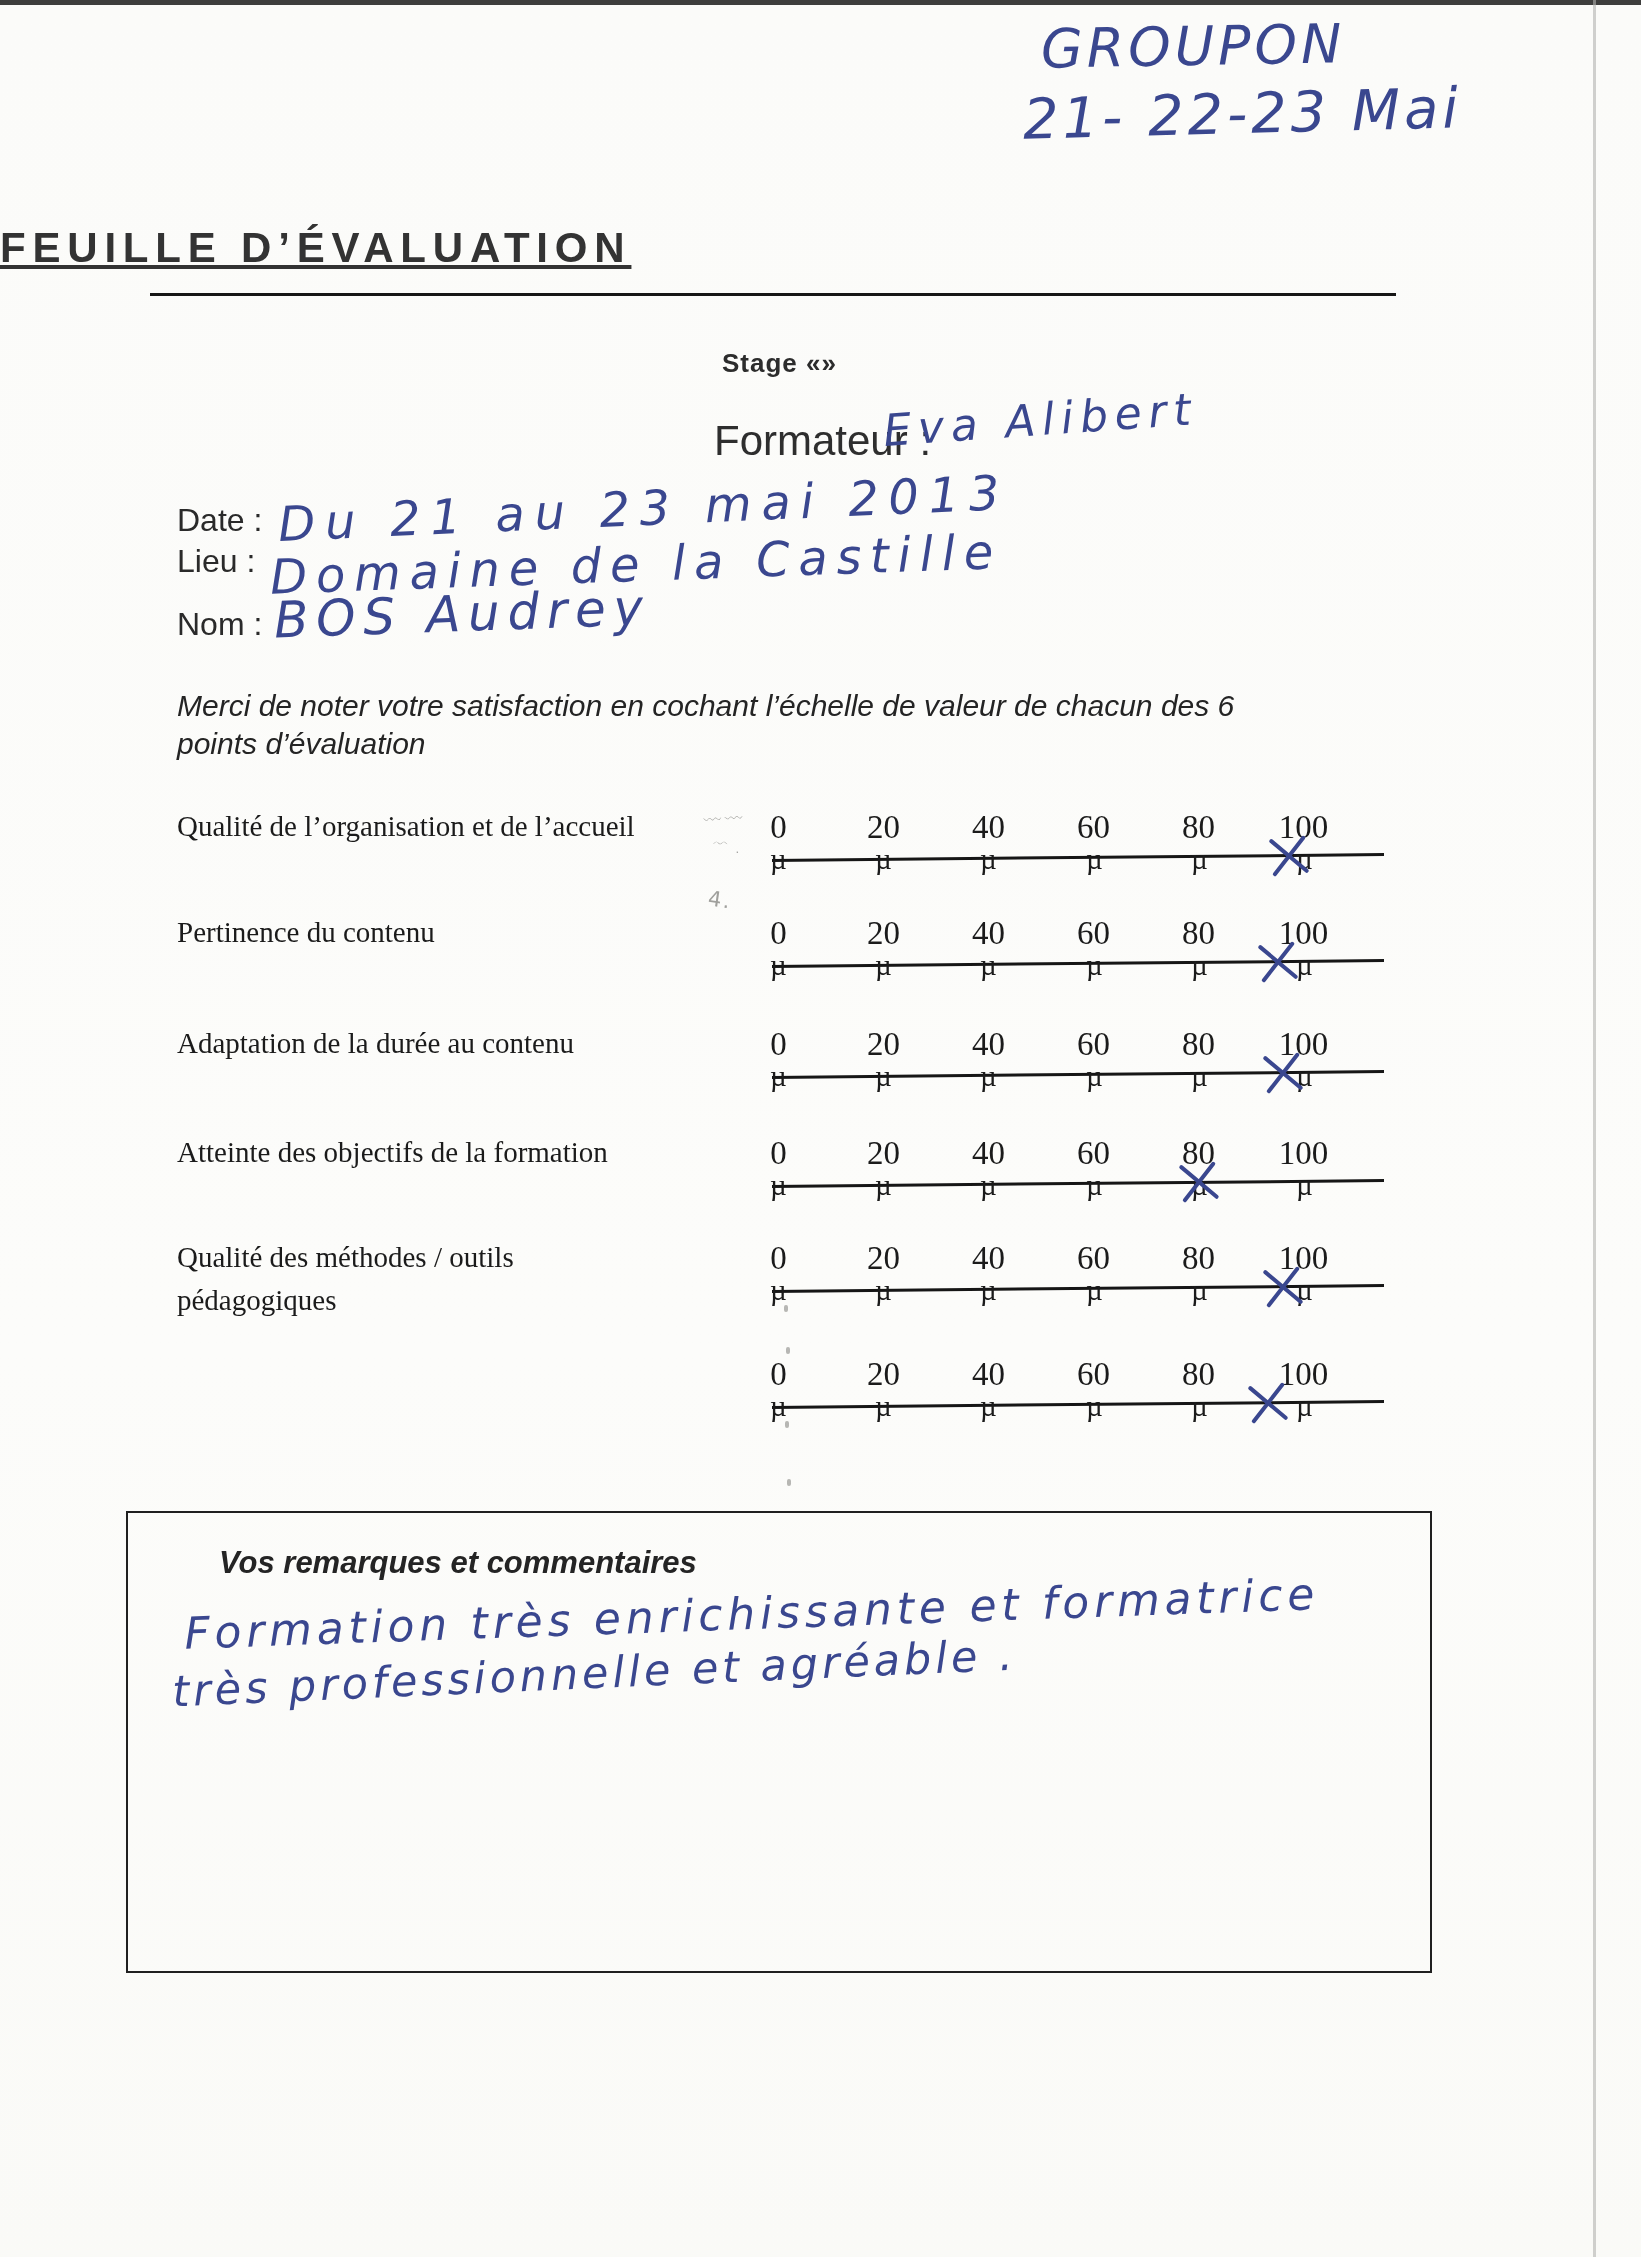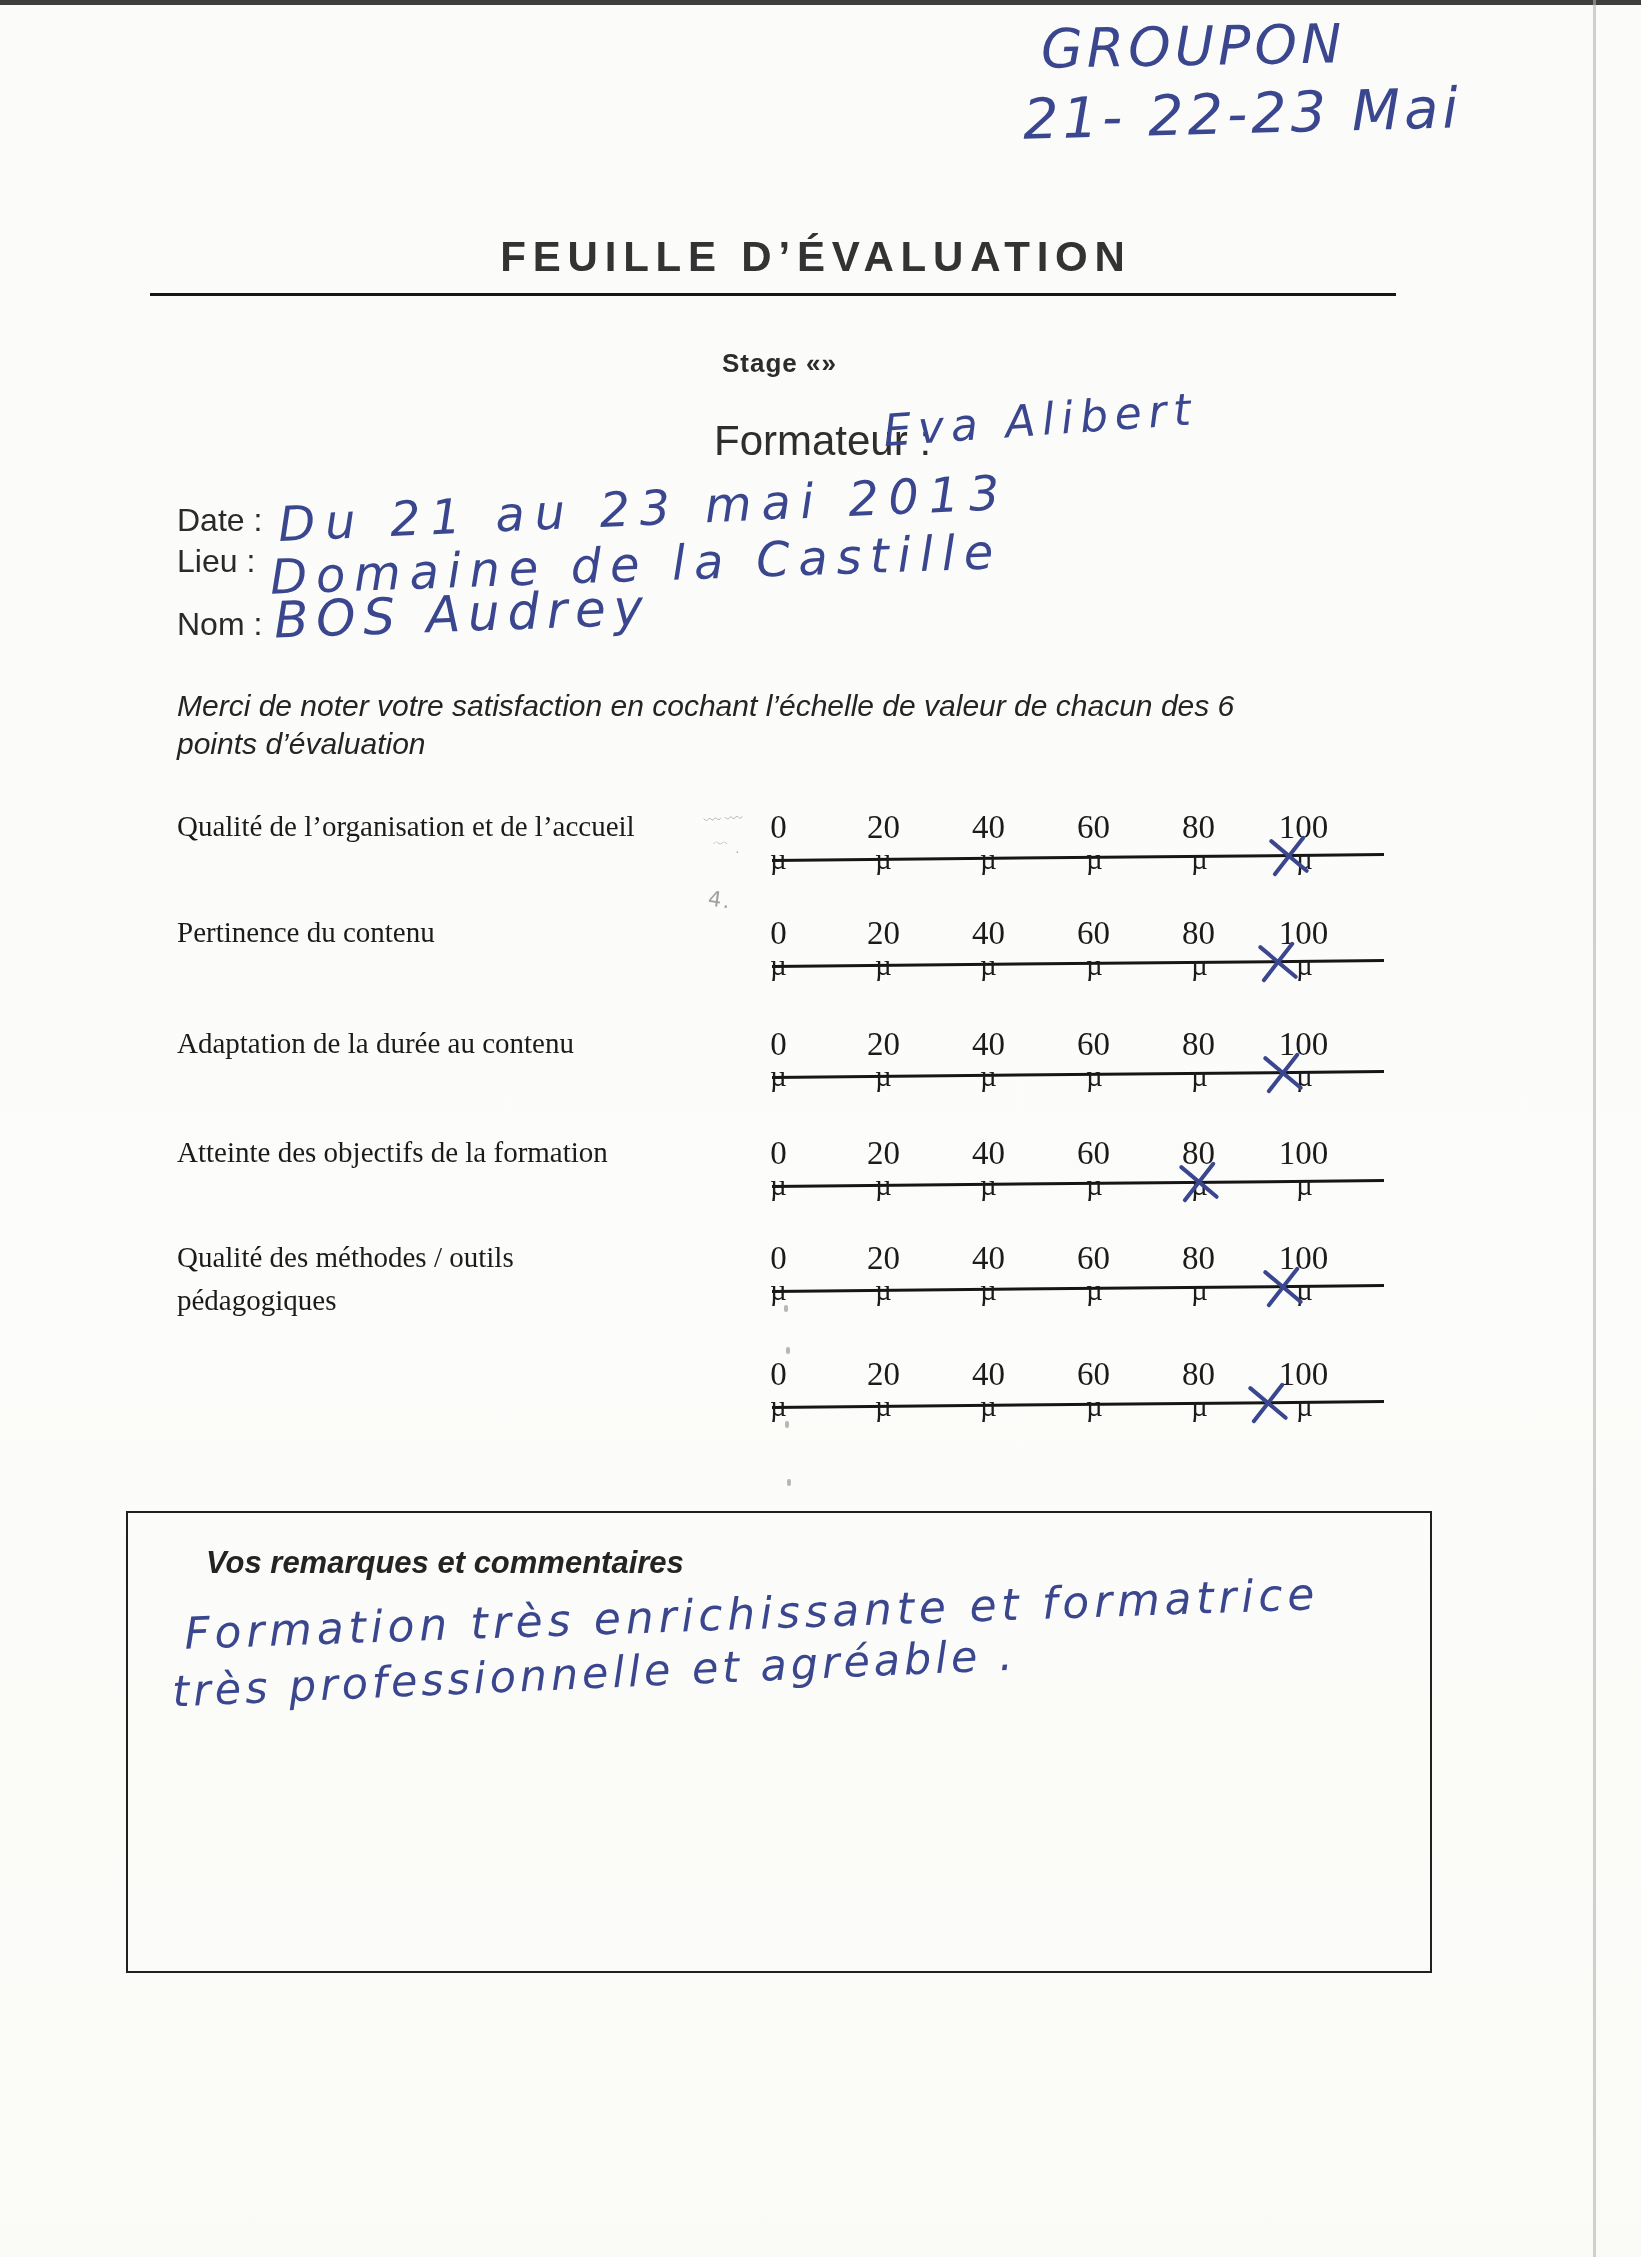--- a/index.html
+++ b/index.html
@@ -15,23 +15,24 @@
   .scan-right-edge{position:absolute;left:1593px;top:0;width:2.9px;height:100%;background:#b3b3af;opacity:.6;}
   .smudge{position:absolute;color:#8a8a86;font-size:19.3px;letter-spacing:1.9px;opacity:.8;font-family:"DejaVu Sans",sans-serif;}
   .dot-artifact{position:absolute;width:3.9px;height:6.8px;background:#9a9a96;border-radius:1.9px;opacity:.7;}
   
   .hw{
     position:absolute; white-space:nowrap;
     font-family:"DejaVu Sans", sans-serif; font-style:italic;
     color:var(--ink,#3a478f);
   }
   .title{
-    position:absolute; left:0; top:233px; width:1632px;
-    text-align:center; font-weight:bold; font-size:42px; letter-spacing:6.8px;
+    position:absolute; left:0; top:224px; width:1632px;
+    text-align:left; font-weight:bold; font-size:42px; letter-spacing:6.8px;
     color:#333;
+    text-decoration:underline;
   }
   .title-rule{position:absolute; left:150px; top:293px; width:1246px; height:2.9px; background:#161616;}
   .stage{position:absolute; left:722px; top:348px; font-weight:bold; font-size:26px; letter-spacing:1px; color:#2c2c2c;}
   .formateur-label{position:absolute; left:714px; top:417px; font-size:42px; color:#2e2e2e;}
   .field-label{position:absolute; font-size:32px; color:#2a2a2a;}
   .instruction{
     position:absolute; left:177px; top:687px; width:1226px;
     font-style:italic; font-size:30px; line-height:1.28; white-space:pre-line; color:#242424;
   }
   
@@ -54,21 +55,21 @@
   .xmark{position:absolute; top:36px; width:46px; height:46px;}
   .xmark i{position:absolute; left:-1.9px; top:21px; width:50px; height:3.9px; background:var(--ink,#3a478f); border-radius:1.9px; display:block;}
   .xmark i.s1{transform:rotate(40deg);}
   .xmark i.s2{transform:rotate(-52deg);}
   
   .comments-box{
     position:absolute; left:126px; top:1511px; width:1306px; height:462px;
     border:2.9px solid #202020; box-sizing:border-box;
   }
   .comments-title{
-    position:absolute; left:78px; top:32px;
+    position:absolute; left:91px; top:32px;
     font-style:italic; font-weight:bold; font-size:31px; color:#242424;
   }
 </style>
 </head>
 <body>
 
 <div class="page">
 
   <div class="scan-top-edge"></div>
   <div class="scan-right-edge"></div>

